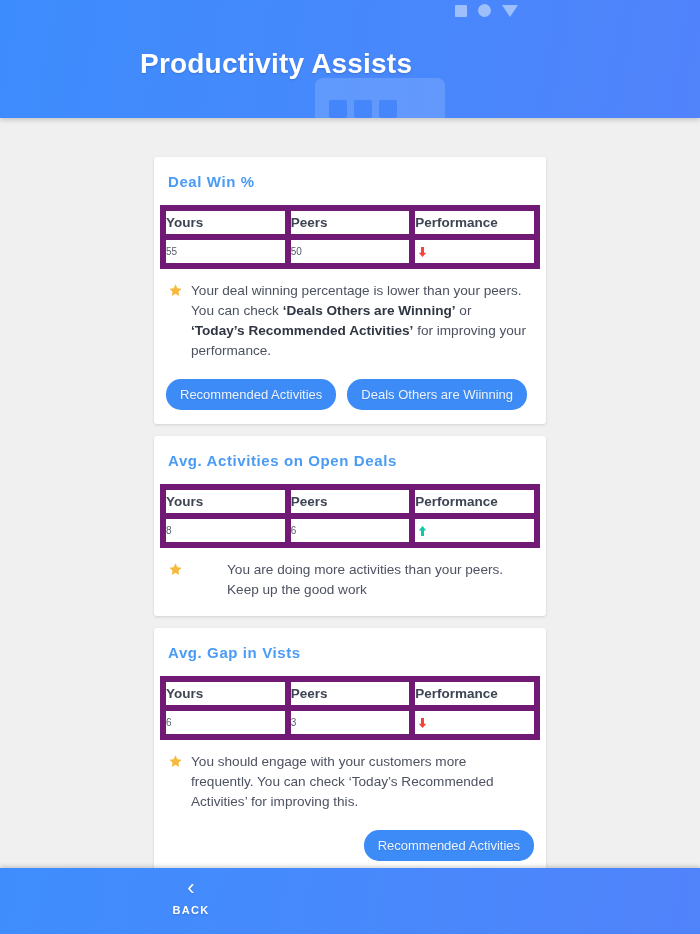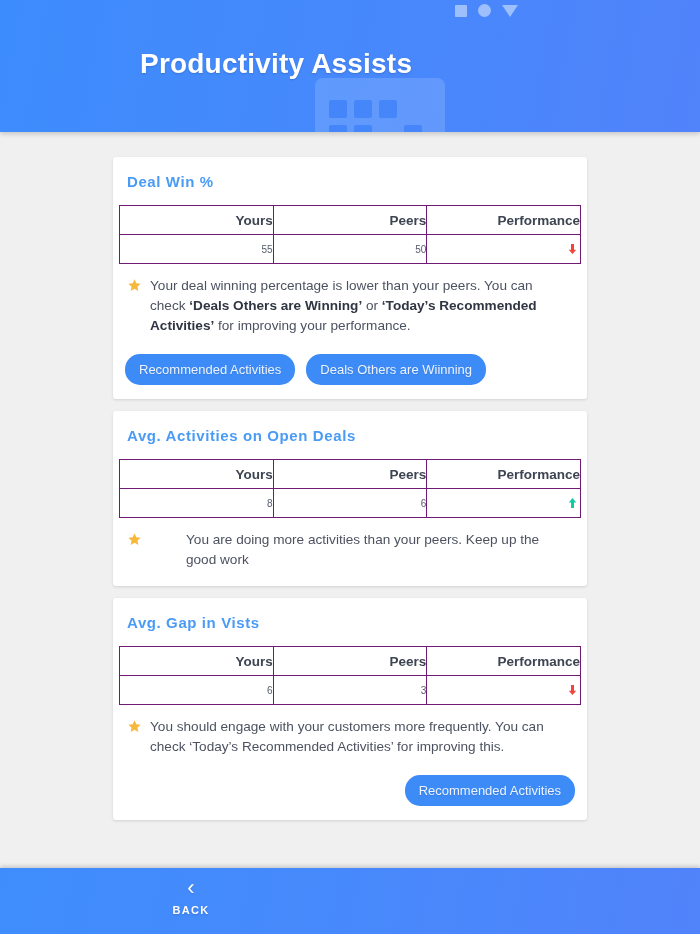--- a/index.html
+++ b/index.html
@@ -13,21 +13,21 @@
   body {
     font-family: "Liberation Sans", sans-serif;
     background: #f0f0f0;
     position: relative;
   }
 
   
   #app-header {
     position: relative;
     width: 700px;
-    height: 132px;
+    height: 118px;
     background: linear-gradient(100deg, #3d8cfd 0%, #4589fc 45%, #5183fb 100%);
     overflow: hidden;
     box-shadow: 0 2px 5px rgba(0,0,0,0.18);
   }
 
   #header-watermark {
     position: absolute;
     left: 315px;
     top: 78px;
     width: 140px;
@@ -99,21 +99,21 @@
     position: absolute;
     top: 145px;
     left: 0;
     width: 700px;
     height: 723px;
     background: #f0f0f0;
     padding-top: 12px;
   }
 
   .card {
-    width: 474px;
+    width: 392px;
     margin: 0 auto 12px auto;
     background: #ffffff;
     border-radius: 3px;
     box-shadow: 0 1px 3px rgba(0,0,0,0.13);
     padding: 16px 0 0 0;
   }
 
   .card-title {
     font-size: 15px;
     font-weight: bold;
@@ -126,22 +126,22 @@
 
   
   table.metric-table {
     width: 100%;
     border-collapse: collapse;
     margin-top: 15px;
     table-layout: fixed;
   }
   table.metric-table th,
   table.metric-table td {
-    border: 1px solid #701a75;
-    text-align: right;
+    border: 6px solid #701a75;
+    text-align: left;
     height: 29px;
     color: #4a5160;
   }
   table.metric-table th {
     font-size: 13.5px;
     font-weight: bold;
     color: #3d4452;
   }
   table.metric-table td {
     font-size: 10px;

